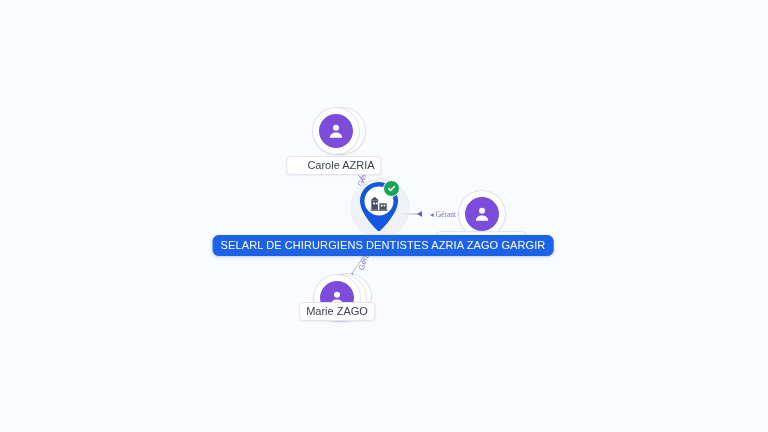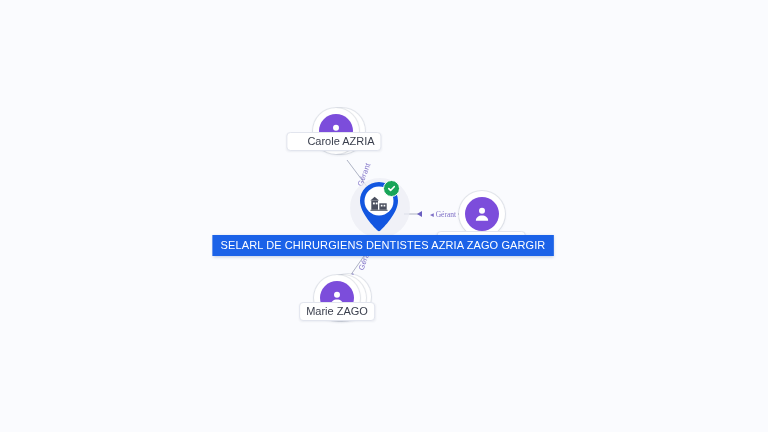--- a/index.html
+++ b/index.html
@@ -127,21 +127,21 @@
     box-shadow: 0 1px 2px rgba(60,70,100,0.07);
   }
 
   .node-label.selected {
     background: #1b62e8;
     border: 1px solid #1b62e8;
     color: #ffffff;
     font-size: 11px;
     letter-spacing: .1px;
     padding: 3px 7px 4px 7px;
-    border-radius: 0;
+    border-radius: 6px;
     box-shadow: 0 1px 3px rgba(20,60,140,0.25);
     z-index: 40;
   }
 
   .edge-label {
     position: absolute;
     font-size: 7.5px;
     color: #7e6fc6;
     white-space: nowrap;
     transform-origin: 50% 50%;
@@ -197,21 +197,21 @@
       <div class="ring r2"></div>
       <div class="ring r1"></div>
     </div>
     <div class="avatar">
       <svg width="20" height="20" viewBox="0 0 24 24" fill="#ffffff">
         <circle cx="12" cy="8.2" r="3.6"></circle>
         <path d="M4.6 20.2c0-4.1 3.3-6.4 7.4-6.4s7.4 2.3 7.4 6.4z"></path>
       </svg>
     </div>
   </div>
-  <div class="node-label" style="left:334px; top:132px;padding-left:20px;">Carole AZRIA</div>
+  <div class="node-label" style="left:334px; top:156px;padding-left:20px;">Carole AZRIA</div>
 
   <div class="company-node" style="left:384px; top:212px;">
     <div class="halo"></div>
     <div class="pin">
       <svg width="46" height="56" viewBox="0 0 46 56">
         <path d="M23 2C12.5 2 4 10.4 4 20.8c0 12.6 15.1 27.4 17.6 29.8a2 2 0 0 0 2.8 0C26.9 48.2 42 33.4 42 20.8 42 10.4 33.5 2 23 2z" fill="#1356e0"></path>
         <circle cx="23" cy="21" r="14.5" fill="#ffffff"></circle>
       </svg>
     </div>
     <div class="biz-icon">

